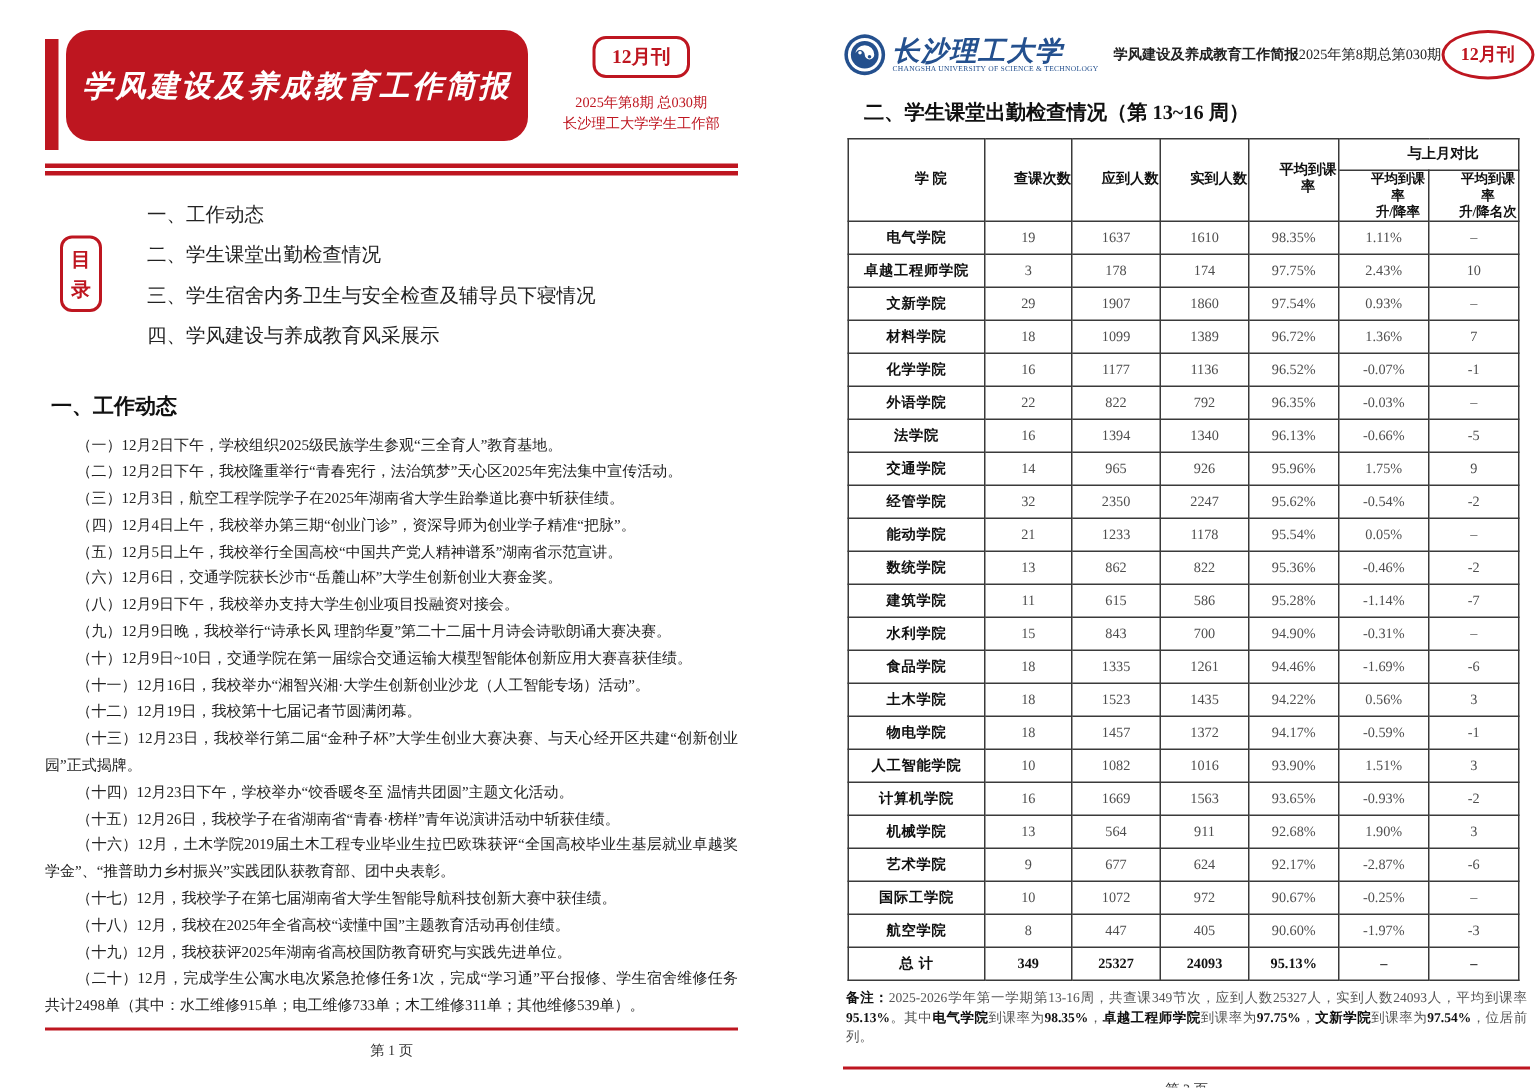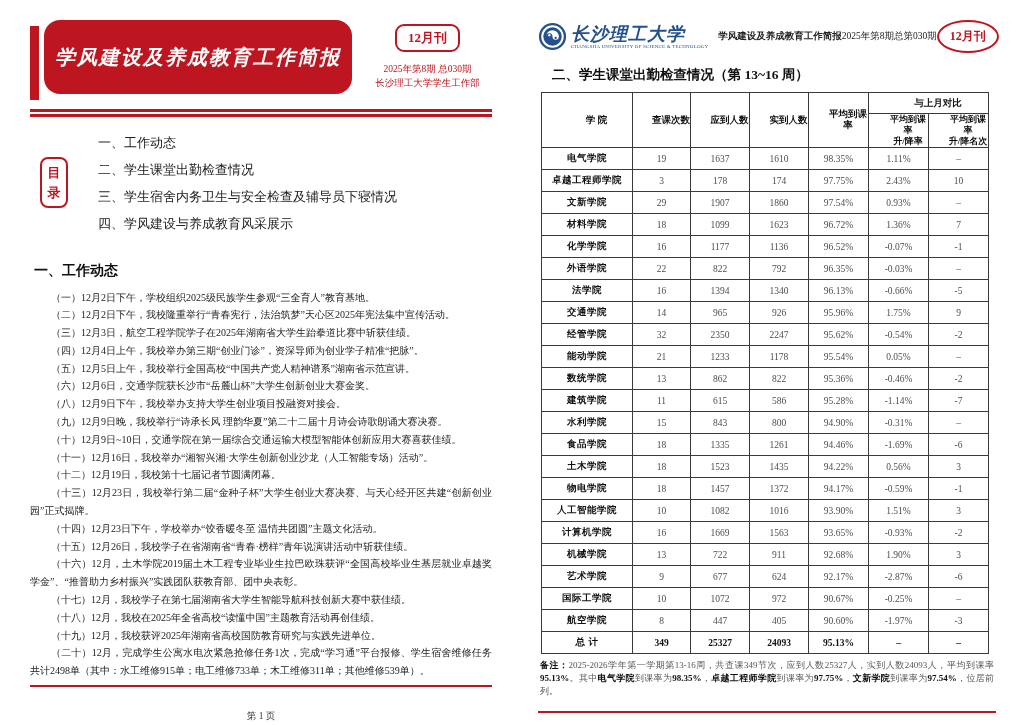--- a/index.html
+++ b/index.html
@@ -3,21 +3,21 @@
 <meta charset="utf-8">
 <style>
   html,body{margin:0;padding:0;}
   body{
     width:1024px;height:725px;background:#ffffff;position:relative;
     font-family:"Liberation Serif","DejaVu Serif",serif;color:#1a1a1a;
     -webkit-font-smoothing:antialiased;overflow:hidden;
   }
   .page{position:absolute;top:20px;display:flex;flex-direction:column;}
   .page-left{left:30px;width:462px;height:685px;}
-  .page-right{left:538px;width:458px;height:685px;}
+  .page-right{left:562px;width:458px;height:685px;}
 
   
   .masthead{display:flex;align-items:flex-start;}
   .red-bar{width:9px;height:74px;background:#be1620;margin-top:6px;}
   .title-block{
     background:#be1620;color:#fff;border-radius:16px;margin-left:5px;
     width:308px;height:74px;display:flex;align-items:center;justify-content:center;
     font-size:20px;font-weight:bold;font-style:italic;letter-spacing:2px;white-space:nowrap;
   }
   .mast-right{margin-left:11px;display:flex;flex-direction:column;align-items:center;padding-top:4px;flex:1;}
@@ -38,21 +38,21 @@
     padding:7px 3px;display:flex;flex-direction:column;align-items:center;gap:7px;
     font-size:13px;font-weight:bold;margin-left:10px;line-height:1;
   }
   #toc-list{list-style:none;margin:0;padding:0 0 0 30px;font-size:13px;line-height:27px;color:#222;}
 
   
   .sec-heading{font-size:14px;font-weight:bold;margin:15px 0 9px 4px;color:#111;}
   #work-items p{margin:0;font-size:10px;line-height:17.8px;text-indent:21px;text-align:justify;color:#222;}
 
   .page-footer{margin-top:auto;}
-  .pageno{text-align:center;font-size:9.5px;color:#333;margin-top:23px;}
+  .pageno{text-align:center;font-size:9.5px;color:#333;margin-top:7px;}
 
   
   .p2-header{display:flex;align-items:center;height:38px;}
   .logo-icon{width:29px;height:29px;flex:0 0 auto;}
   .uni-col{display:flex;flex-direction:column;margin-left:4px;}
   .uni-name{color:#24508e;font-size:18px;font-weight:bold;font-style:italic;line-height:20px;white-space:nowrap;letter-spacing:1px;}
   .uni-en{color:#24508e;font-size:5px;letter-spacing:0.2px;white-space:nowrap;line-height:6px;}
   .p2-bulletin{font-size:9.5px;font-weight:bold;margin-left:10px;white-space:nowrap;color:#222;}
   .p2-issue{font-size:9.5px;margin-left:auto;margin-right:0;white-space:nowrap;color:#222;text-align:center;}
   .badge-oval{
@@ -217,21 +217,21 @@
           <td>1907</td>
           <td>1860</td>
           <td>97.54%</td>
           <td>0.93%</td>
           <td>–</td>
         </tr>
         <tr>
           <td class="col-name">材料学院</td>
           <td>18</td>
           <td>1099</td>
-          <td>1623</td>
+          <td>1389</td>
           <td>96.72%</td>
           <td>1.36%</td>
           <td>7</td>
         </tr>
         <tr>
           <td class="col-name">化学学院</td>
           <td>16</td>
           <td>1177</td>
           <td>1136</td>
           <td>96.52%</td>
@@ -298,21 +298,21 @@
           <td>615</td>
           <td>586</td>
           <td>95.28%</td>
           <td>-1.14%</td>
           <td>-7</td>
         </tr>
         <tr>
           <td class="col-name">水利学院</td>
           <td>15</td>
           <td>843</td>
-          <td>800</td>
+          <td>700</td>
           <td>94.90%</td>
           <td>-0.31%</td>
           <td>–</td>
         </tr>
         <tr>
           <td class="col-name">食品学院</td>
           <td>18</td>
           <td>1335</td>
           <td>1261</td>
           <td>94.46%</td>
@@ -351,21 +351,21 @@
           <td>16</td>
           <td>1669</td>
           <td>1563</td>
           <td>93.65%</td>
           <td>-0.93%</td>
           <td>-2</td>
         </tr>
         <tr>
           <td class="col-name">机械学院</td>
           <td>13</td>
-          <td>722</td>
+          <td>564</td>
           <td>911</td>
           <td>92.68%</td>
           <td>1.90%</td>
           <td>3</td>
         </tr>
         <tr>
           <td class="col-name">艺术学院</td>
           <td>9</td>
           <td>677</td>
           <td>624</td>

